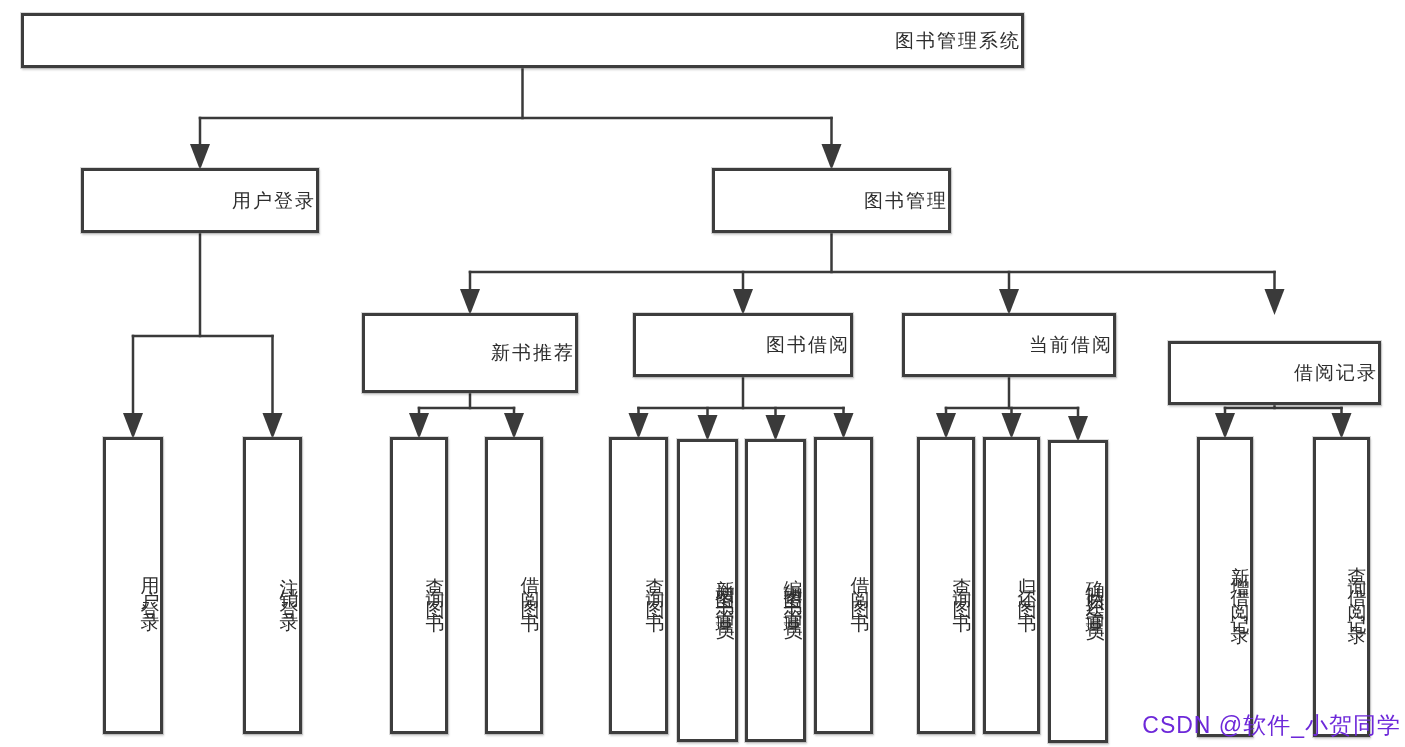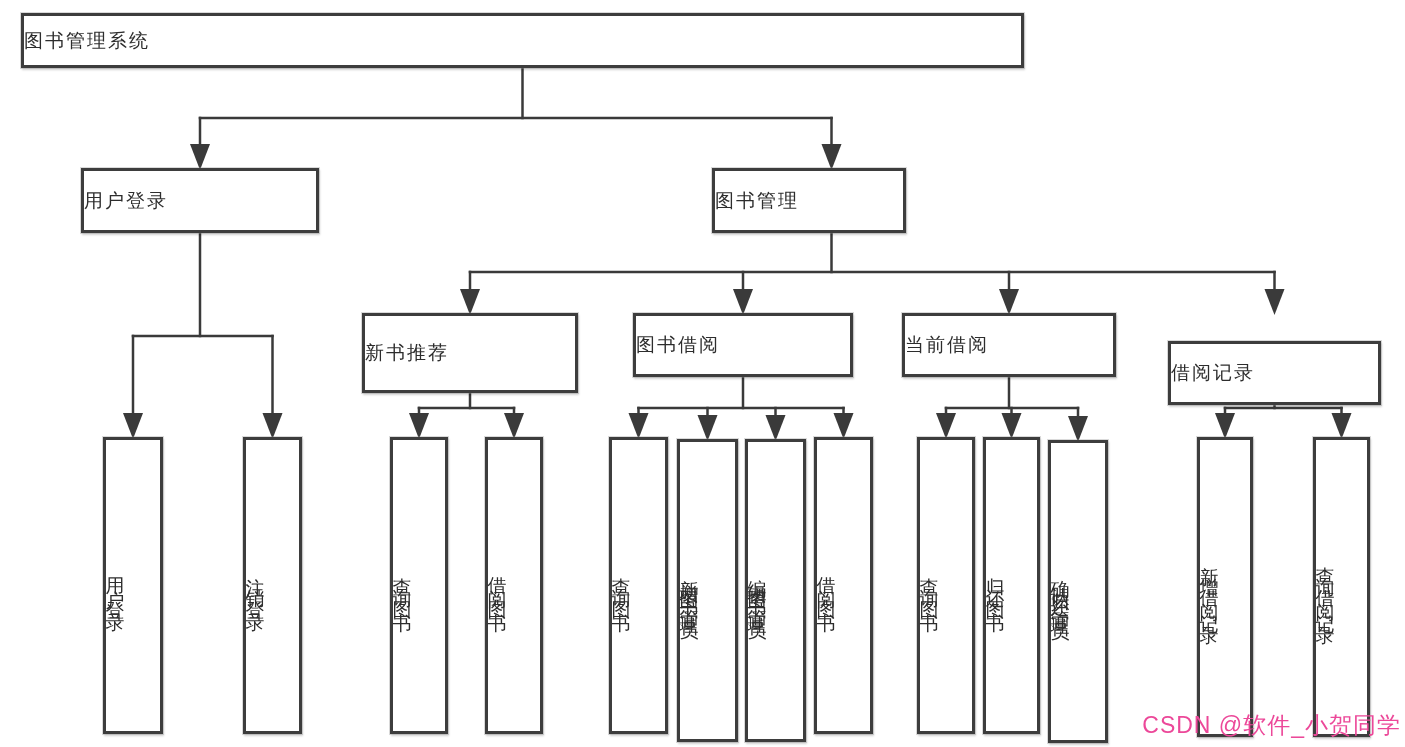--- a/index.html
+++ b/index.html
@@ -12,21 +12,21 @@
   }
   #wires{position:absolute;left:0;top:0;width:1405px;height:747px;}
   .node{
     position:absolute;
     box-sizing:border-box;
     background:#ffffff;
     border:3px solid #3d3d3d;
     box-shadow:0 0 0 1px rgba(150,150,150,0.35), 1px 2px 2px rgba(0,0,0,0.18);
     display:flex;
     align-items:center;
-    justify-content:flex-start;
+    justify-content:flex-end;
     color:#2d2d2d;
   }
   .node.h span{
     font-size:19px;
     letter-spacing:2px;
     white-space:nowrap;
   }
   .node.v span{
     writing-mode:vertical-rl;
     text-orientation:mixed;
@@ -34,21 +34,21 @@
     line-height:1;
   }
   .node.v span.loose{letter-spacing:12px;}
   .node.v span.tight{letter-spacing:6px;}
   #watermark{
     position:absolute;
     right:4px;
     bottom:6px;
     font-size:23px;
     letter-spacing:1px;
-    color:#ec4899;
+    color:#6d28d9;
     z-index:10;
     white-space:nowrap;
   }
 </style>
 </head>
 <body>
 
 <div id="stage">
   <svg id="wires" xmlns="http://www.w3.org/2000/svg">
       <line x1="522.5" y1="68" x2="522.5" y2="118" stroke="#3a3a3a" stroke-width="2.5" stroke-linecap="square"></line>
@@ -104,21 +104,21 @@
       <line x1="1341.5" y1="408" x2="1341.5" y2="423" stroke="#3a3a3a" stroke-width="2.5" stroke-linecap="square"></line>
       <polygon points="1331.5,413 1351.5,413 1341.5,439" fill="#3a3a3a"></polygon>
     </svg>
 
 <div class="node h" style="left: 21px; top: 13px; width: 1003px; height: 55px;">
       <span>图书管理系统</span>
     </div>
     <div class="node h" style="left: 81px; top: 168px; width: 238px; height: 65px;">
       <span>用户登录</span>
     </div>
-    <div class="node h" style="left: 712px; top: 168px; width: 194px; height: 65px;">
+    <div class="node h" style="left: 712px; top: 168px; width: 239px; height: 65px;">
       <span>图书管理</span>
     </div>
     <div class="node h" style="left: 362px; top: 313px; width: 216px; height: 80px;">
       <span>新书推荐</span>
     </div>
     <div class="node h" style="left: 902px; top: 313px; width: 214px; height: 64px;">
       <span>当前借阅</span>
     </div>
     <div class="node h" style="left: 633px; top: 313px; width: 220px; height: 64px;">
       <span>图书借阅</span>

